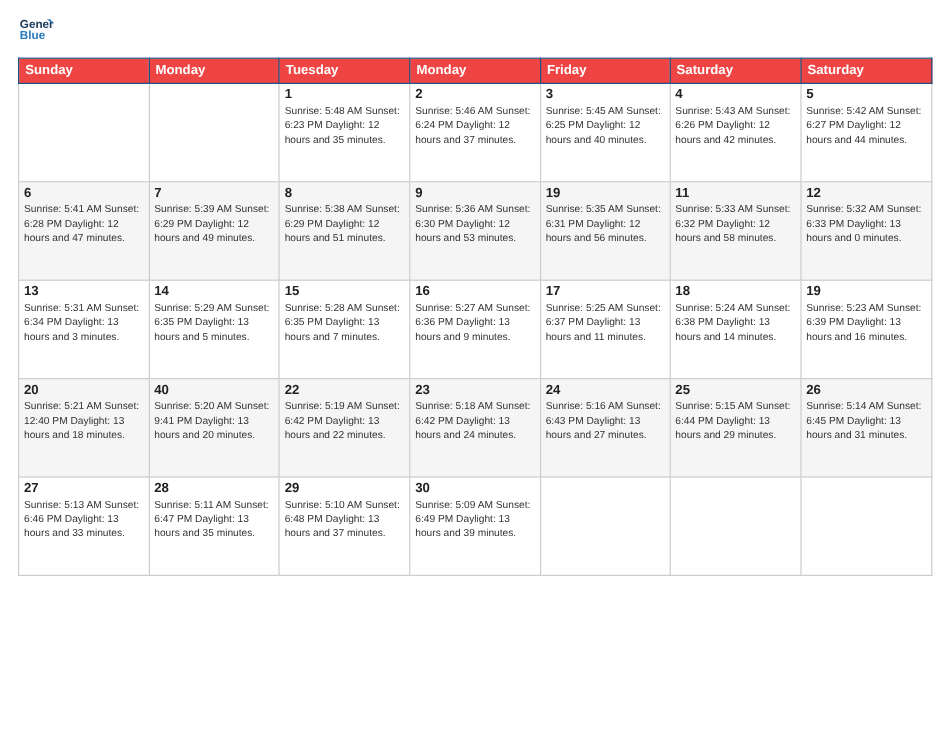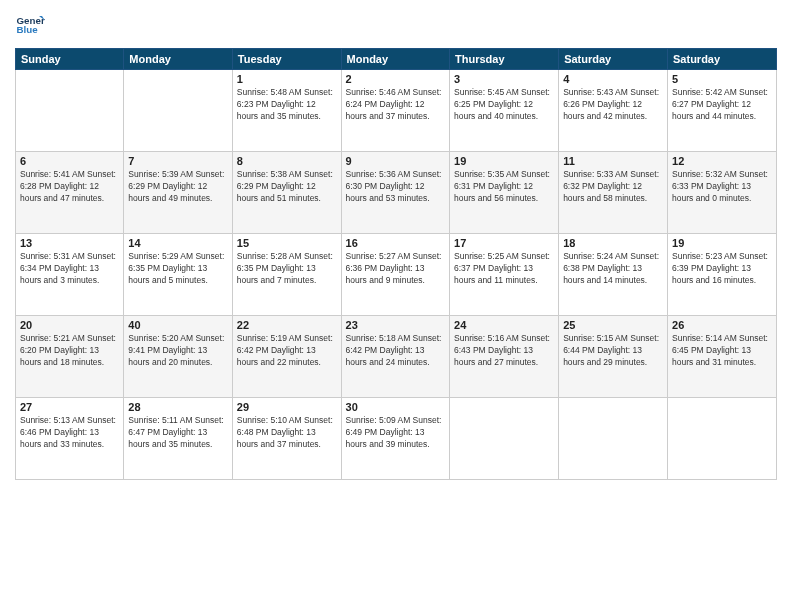--- a/index.html
+++ b/index.html
@@ -43,21 +43,21 @@
     .subtitle {
       font-size: 14px;
       color: #333;
     }
     .calendar {
       width: 100%;
       border-collapse: collapse;
       font-size: 9.5px;
     }
     .calendar thead th {
-      background: #0c4a6e;
+      background: #ef4444;
       color: #fff;
       padding: 4px 5px;
       text-align: left;
       font-size: 11px;
       font-weight: bold;
       border: 1px solid #1e5280;
     }
     .calendar tbody td {
       border: 1px solid #ccc;
       vertical-align: top;
@@ -103,21 +103,21 @@
     </div>
   </div>
 
   <table class="calendar">
     <thead>
       <tr>
       <th>Sunday</th>
           <th>Monday</th>
           <th>Tuesday</th>
           <th>Monday</th>
-          <th>Thursday</th>
+          <th>Friday</th>
           <th>Saturday</th>
           <th>Saturday</th>
         </tr>
     </thead>
     <tbody id="calendar-body">
     <tr>
           <td class="empty-cell"></td>
           <td class="empty-cell"></td>
           <td>
             <span class="day-num">1</span>
@@ -254,21 +254,21 @@
             <div class="day-info">Sunrise: 5:23 AM
 Sunset: 6:39 PM
 Daylight: 13 hours
 and 16 minutes.</div>
           </td>
         </tr>
         <tr>
           <td>
             <span class="day-num">20</span>
             <div class="day-info">Sunrise: 5:21 AM
-Sunset: 6:20 PM
+Sunset: 12:40 PM
 Daylight: 13 hours
 and 18 minutes.</div>
           </td>
           <td>
             <span class="day-num">40</span>
             <div class="day-info">Sunrise: 5:20 AM
 Sunset: 9:41 PM
 Daylight: 13 hours
 and 20 minutes.</div>
           </td>

